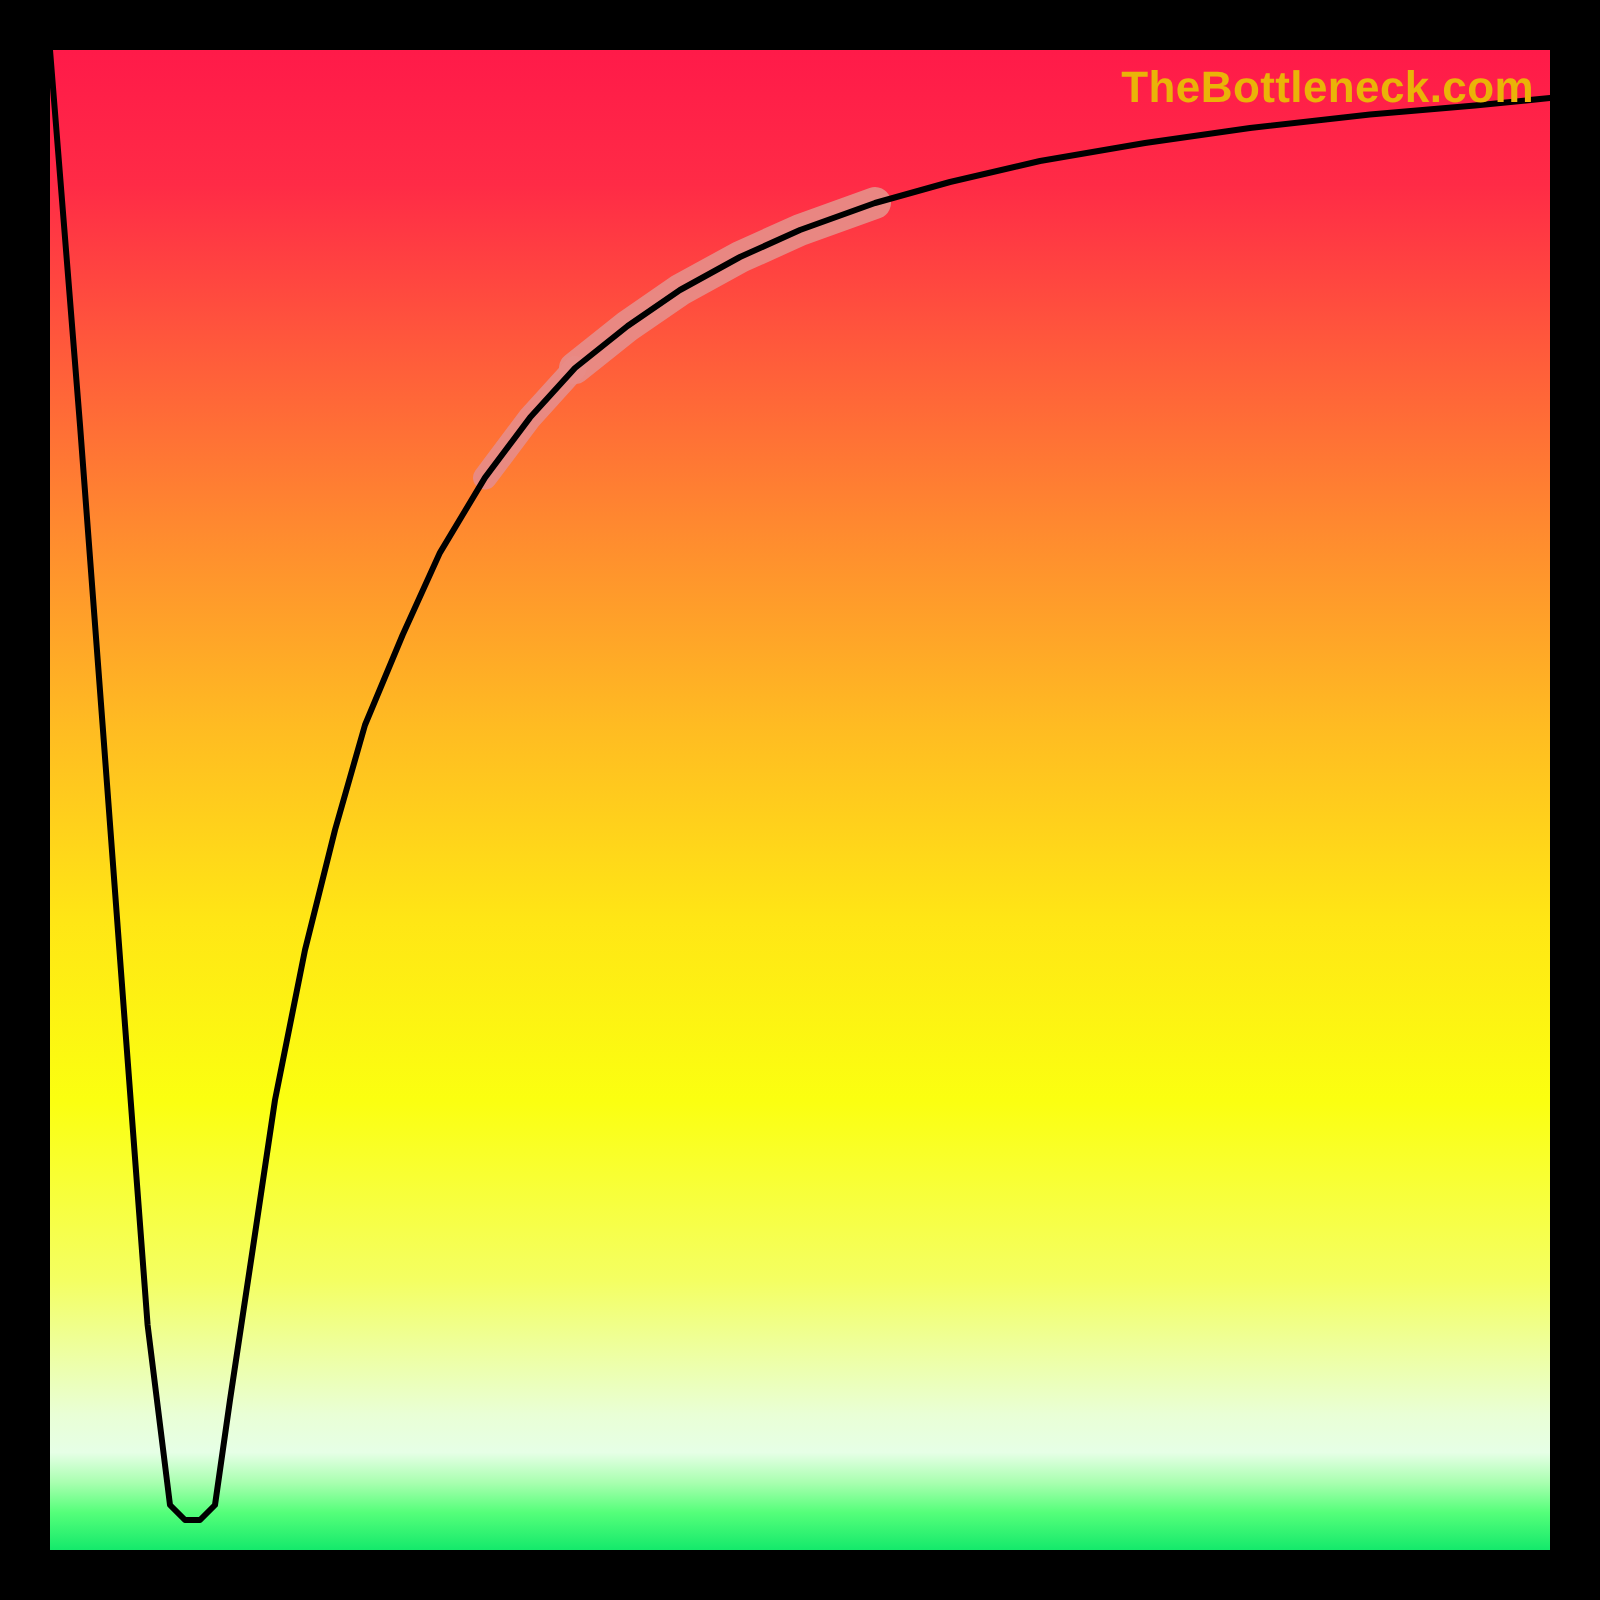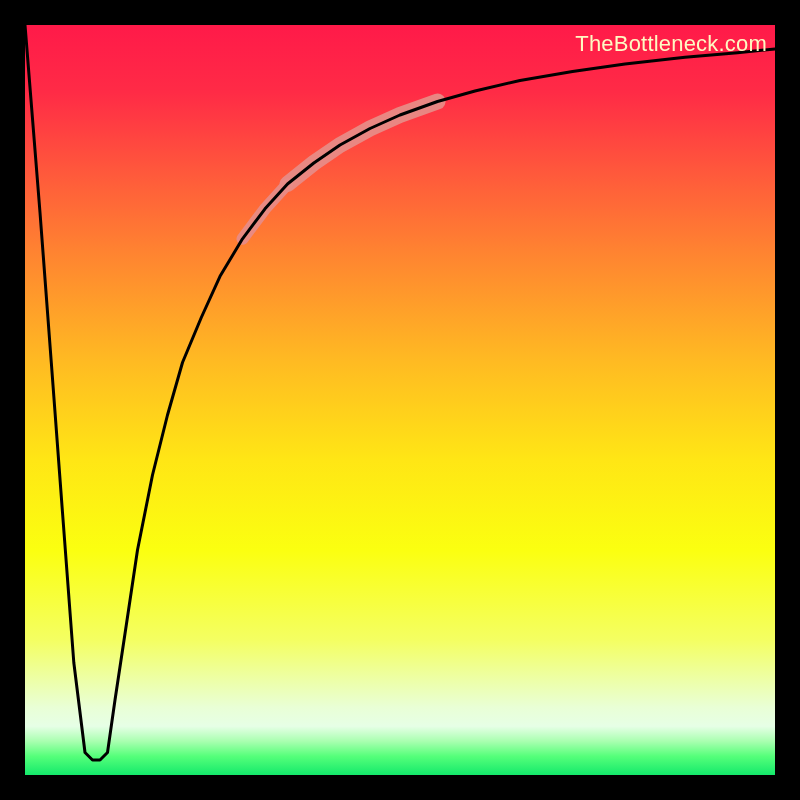--- a/index.html
+++ b/index.html
@@ -31,23 +31,23 @@
   .svg-layer {
     position: absolute;
     inset: 0;
     width: 100%;
     height: 100%;
   }
   .watermark {
     position: absolute;
     top: 6px;
     right: 8px;
-    color: #fef9c3;
+    color: #eab308;
     font-size: 22px;
-    font-weight: 400;
+    font-weight: 700;
     letter-spacing: 0.2px;
     user-select: none;
   }
 </style>
 </head>
 <body>
 
 <div class="frame">
   <div class="plot-area">
     <svg class="gradient-bg" viewBox="0 0 750 750" preserveAspectRatio="none">

